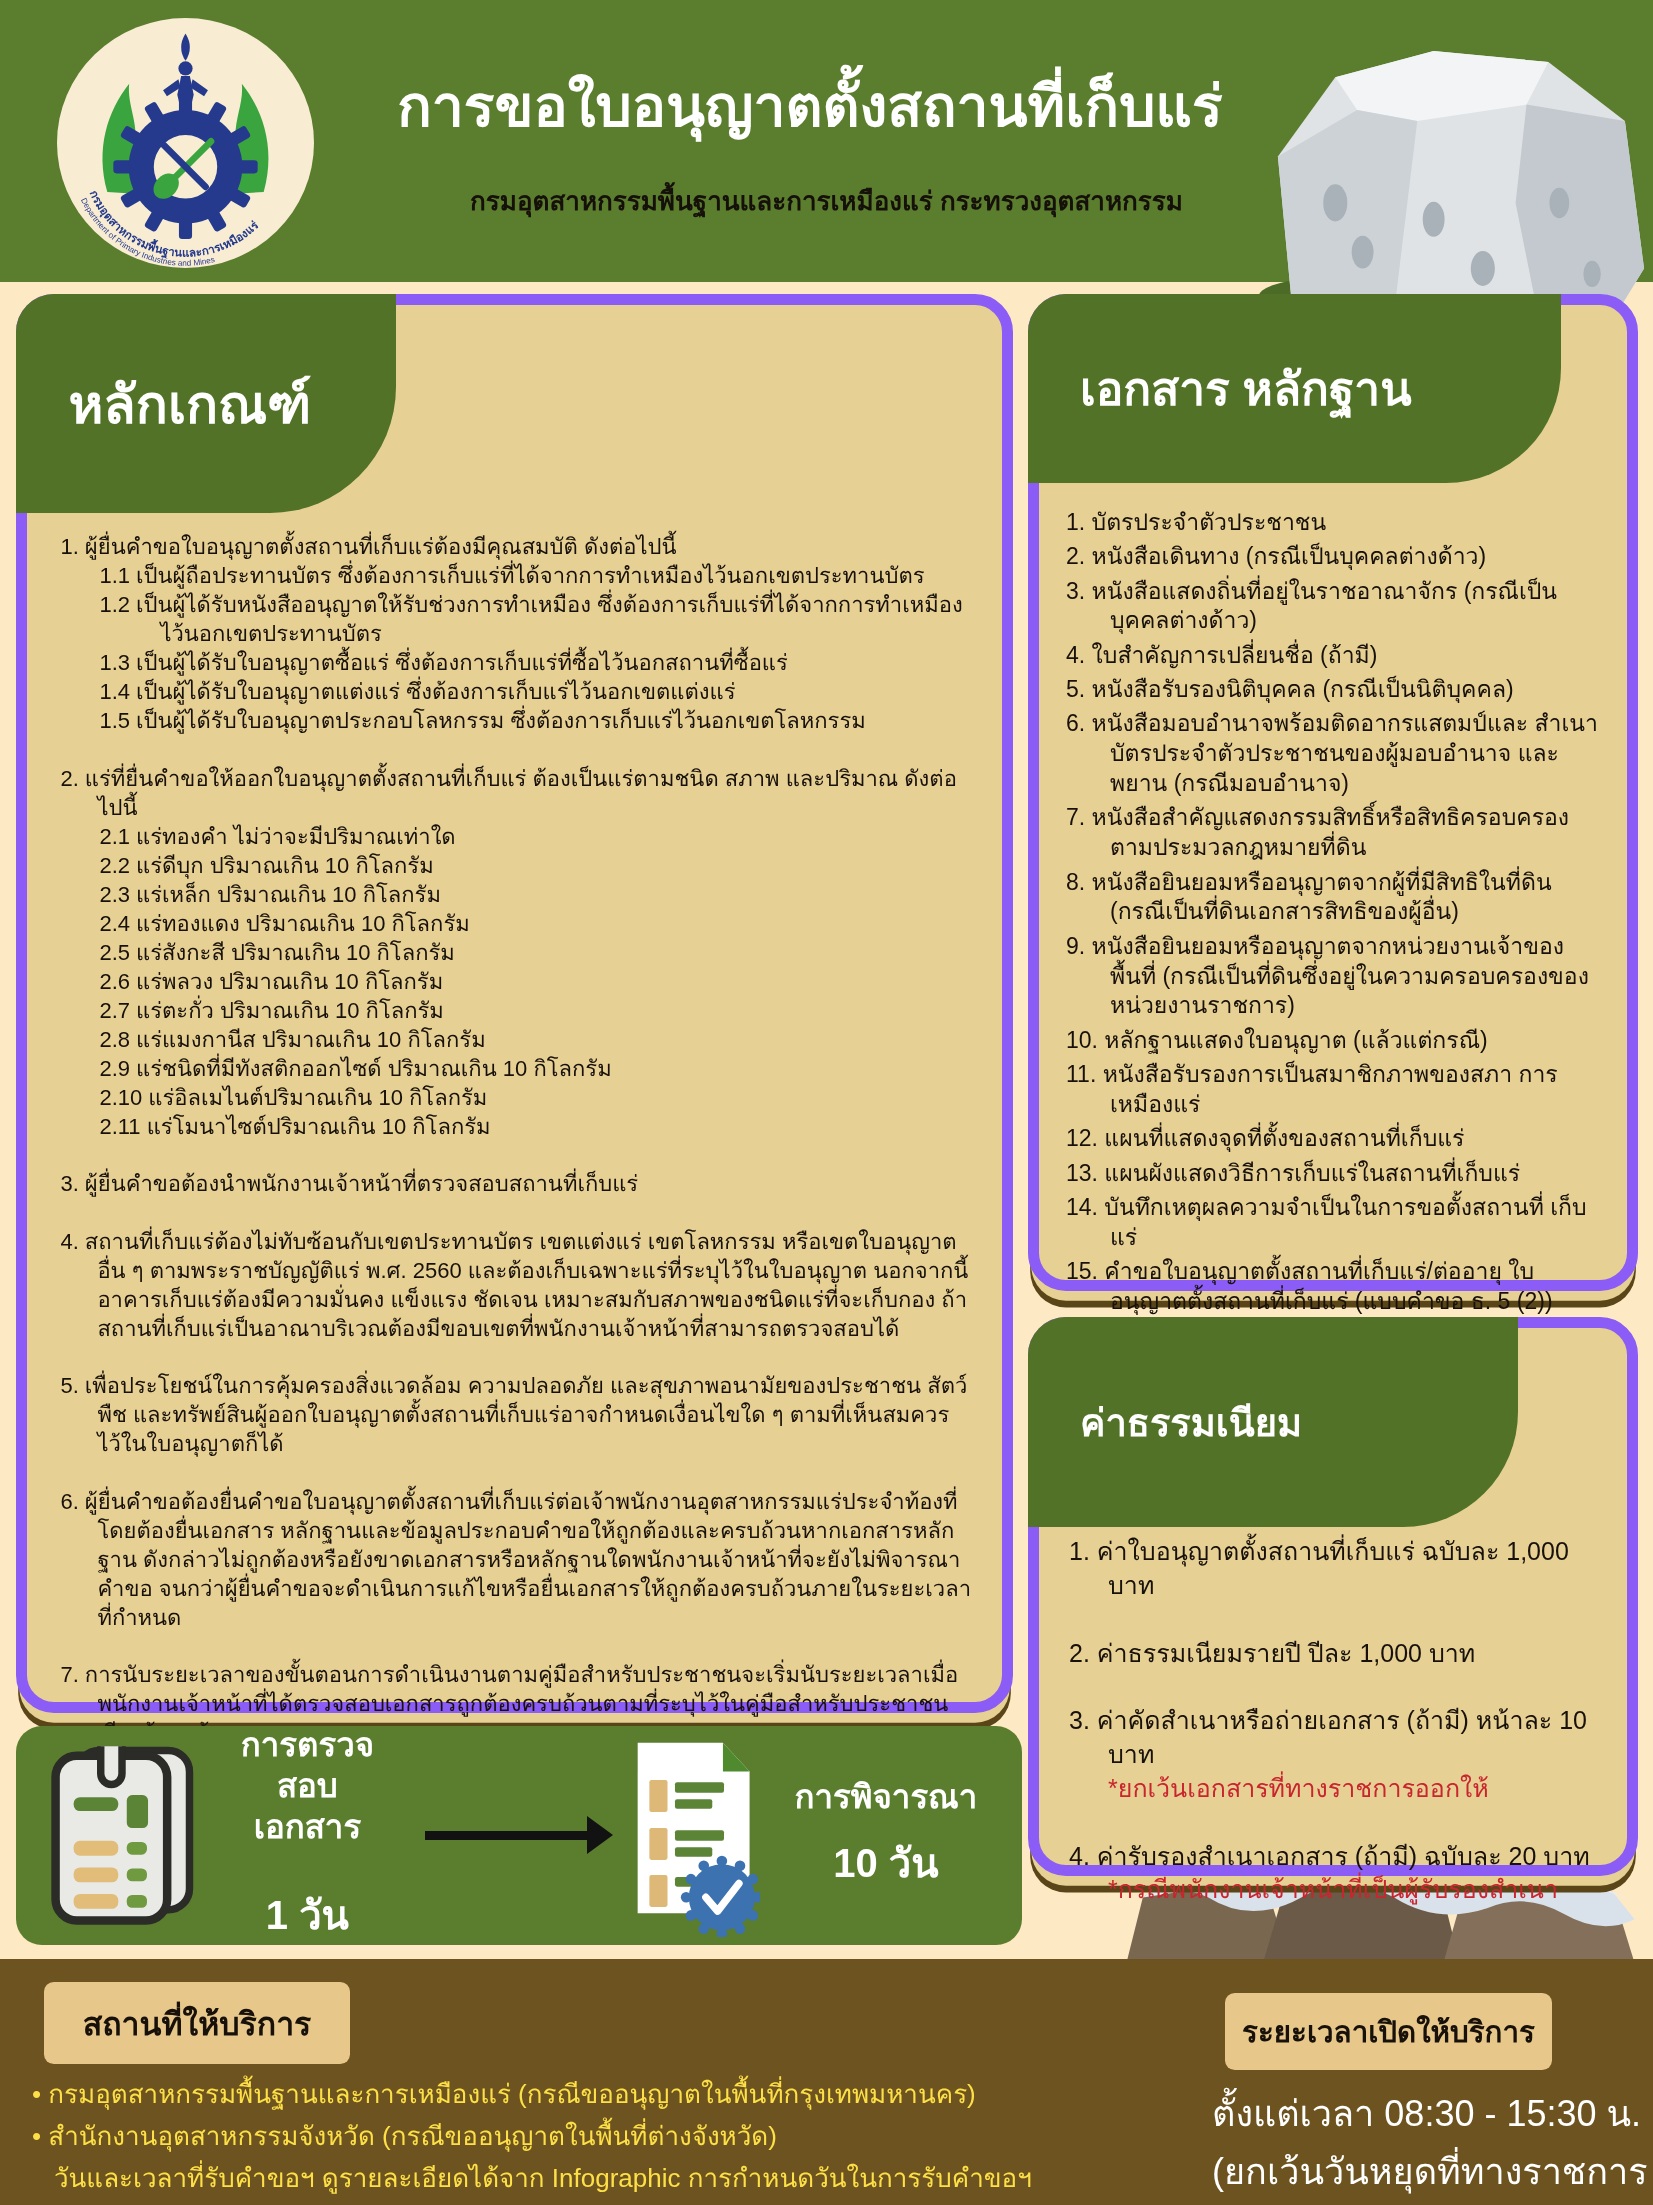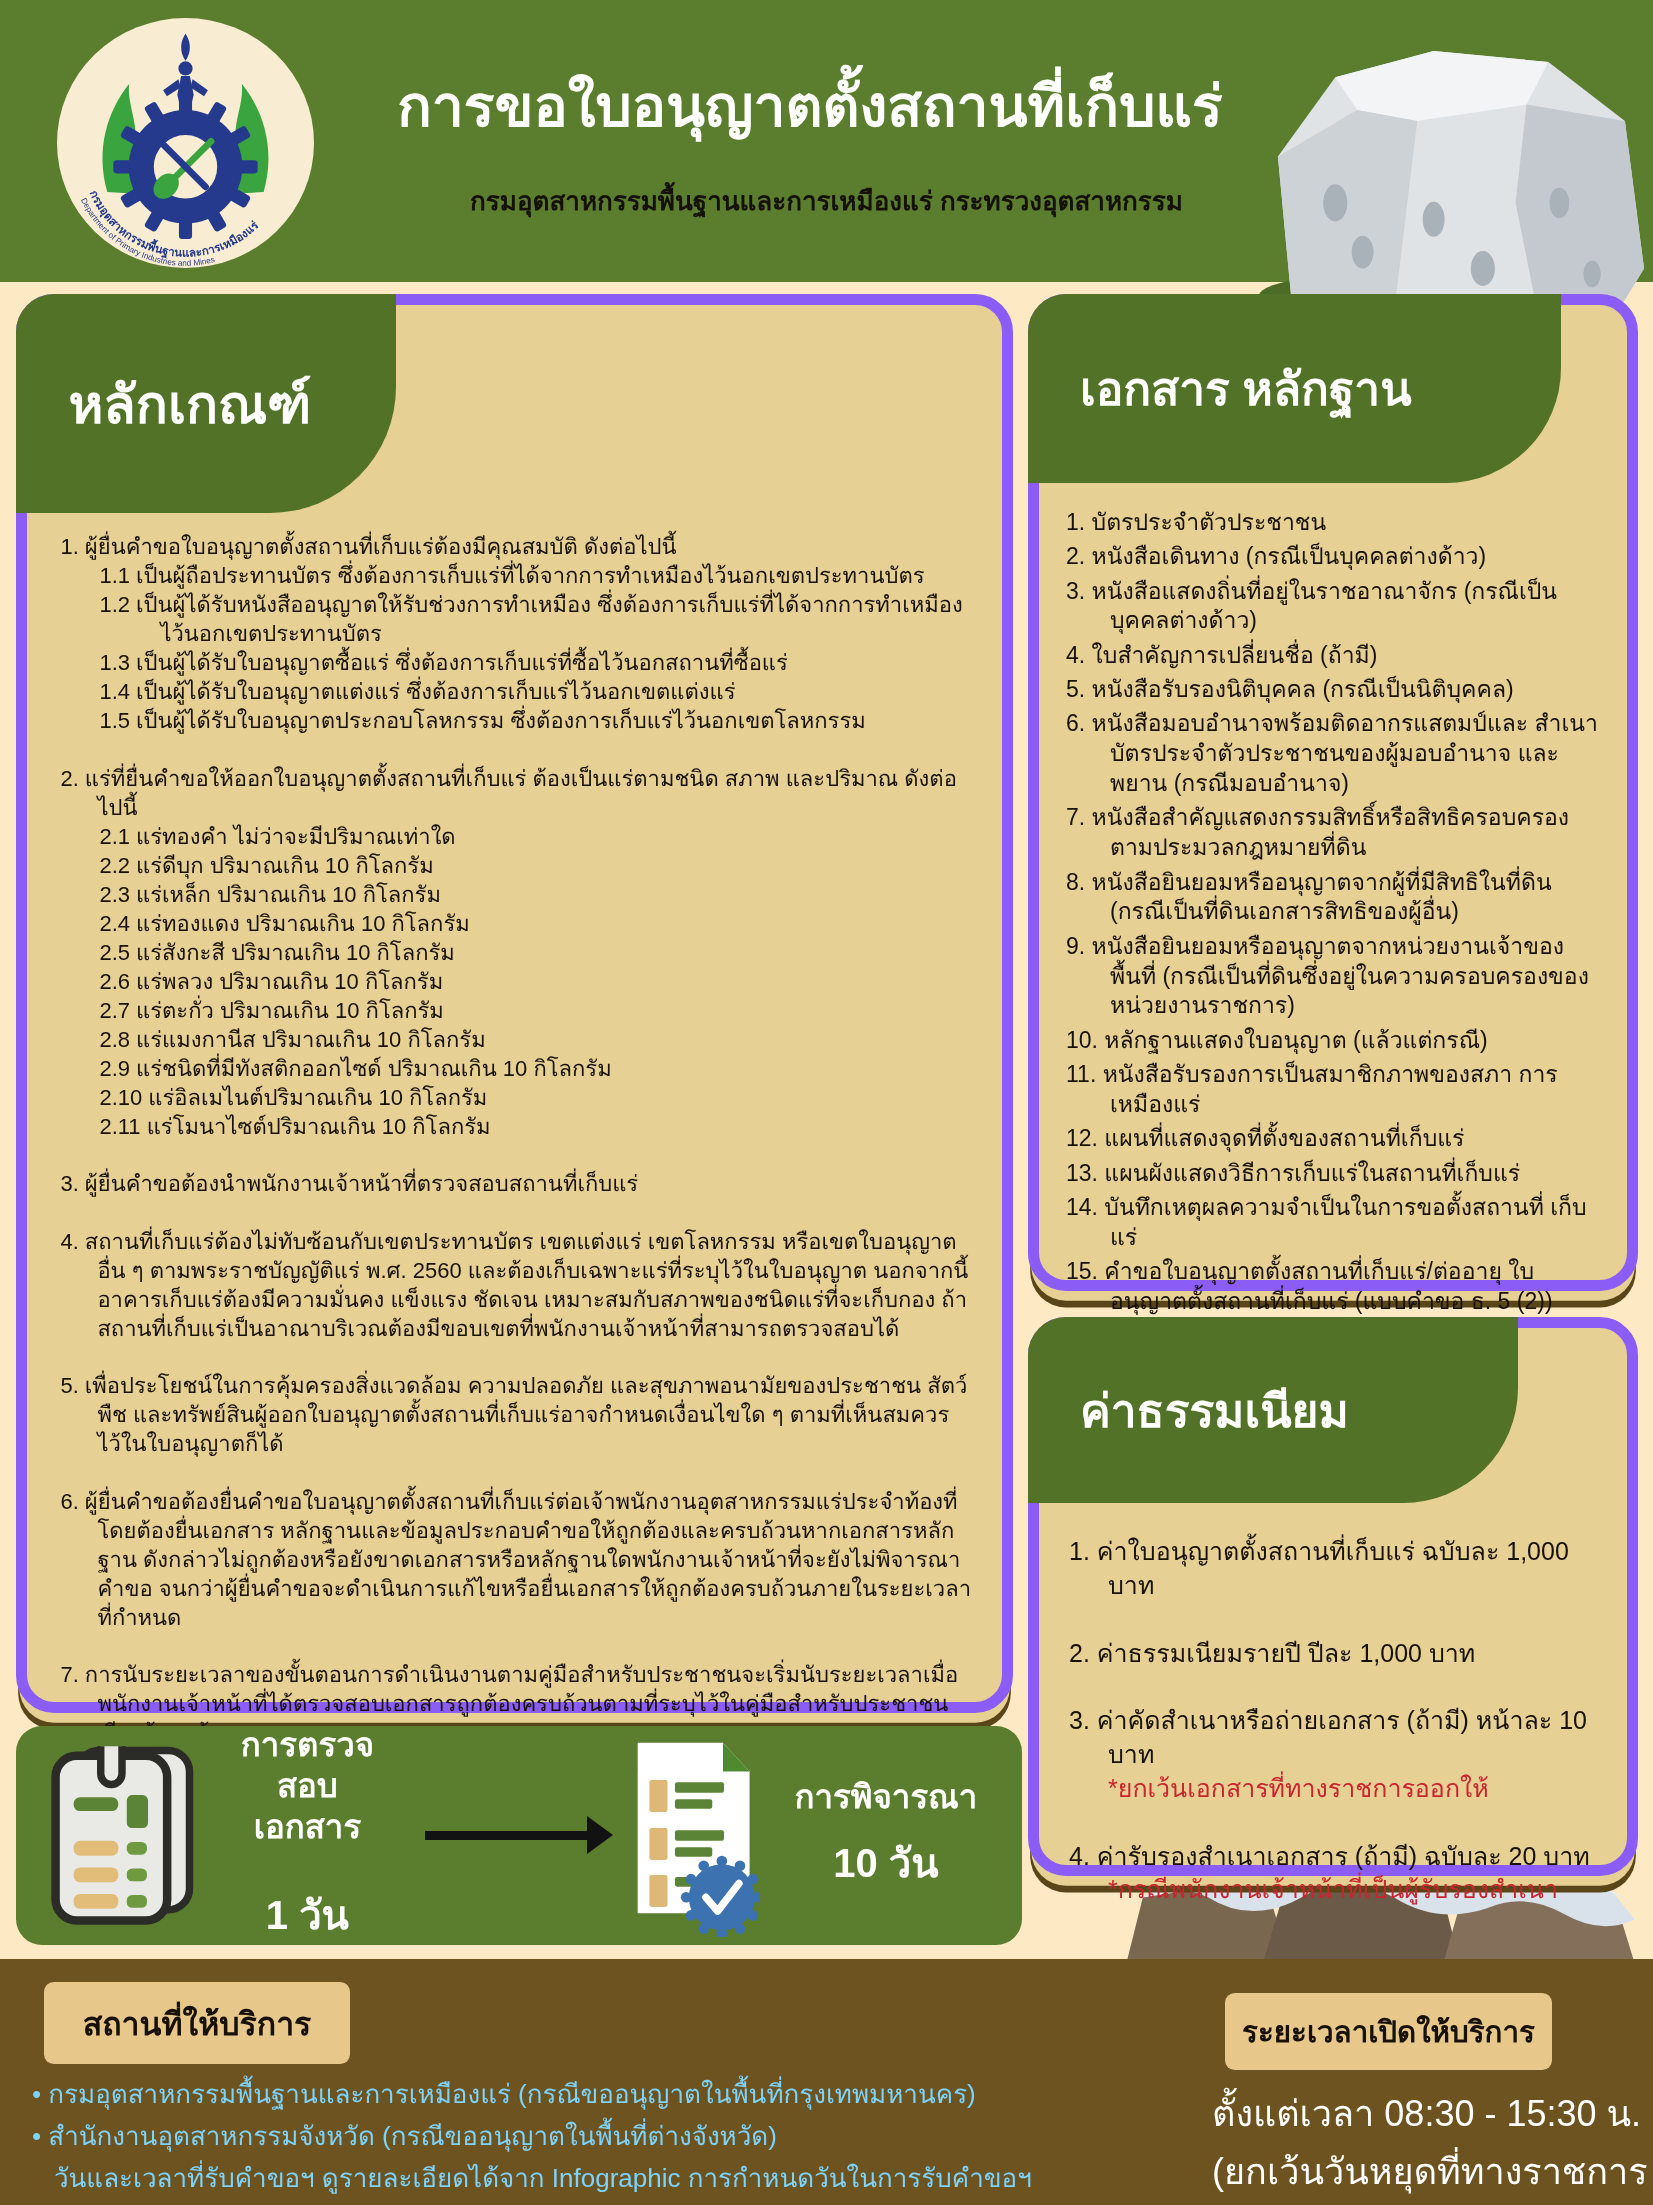--- a/index.html
+++ b/index.html
@@ -19,21 +19,21 @@
   .panel{position:absolute;background:#e7d094;border:11px solid #8b5cf6;border-radius:38px;z-index:2;
          box-shadow:0 13px 0 -3.3px #e7d094, 0 18.6px 0 -2.2px #5a4519;}
   .panel-criteria{left:16.4px;top:294px;width:975px;height:1397px;}
   .panel-documents{left:1028px;top:294px;width:588px;height:975px;}
   .panel-fees{left:1028px;top:1317px;width:588px;height:537px;}
 
   .tab{position:absolute;top:-11px;left:-11px;background:#527327;color:#fff;font-weight:bold;
        display:flex;align-items:center;}
   .tab-criteria{width:328px;height:219px;border-radius:38px 0 126px 0;font-size:53px;padding-left:52px;}
   .tab-documents{width:481px;height:189px;border-radius:38px 0 115px 0;font-size:46px;padding-left:52px;}
-  .tab-fees{width:438px;height:186px;border-radius:38px 0 115px 0;font-size:46px;padding-left:52px;}
+  .tab-fees{width:438px;height:210px;border-radius:38px 0 115px 0;font-size:38px;padding-left:52px;}
 
   .content{position:absolute;left:0;top:0;right:0;bottom:0;color:#17110a;}
   .content-criteria{padding:227px 30px 16.4px 33px;font-size:22px;line-height:1.32;}
   .content-documents{padding:203px 19px 16.4px 27px;font-size:23px;line-height:1.3;}
   .content-fees{padding:207px 19px 16.4px 30px;font-size:25px;line-height:1.35;}
 
   .li{overflow-wrap:anywhere;}
   .content-criteria .i0{padding-left:37px;text-indent:-37px;}
   .content-criteria .i1{margin-left:39px;padding-left:61px;text-indent:-61px;}
   .content-criteria .gap{margin-top:28.4px;}
@@ -55,21 +55,21 @@
   .arrow{position:relative;width:164px;height:8.8px;background:#121212;margin:0 38px 0 22px;flex:none;}
   .arrow:after{content:'';position:absolute;right:-24px;top:-14.8px;width:0;height:0;
                border-left:26px solid #121212;border-top:19px solid transparent;border-bottom:19px solid transparent;}
 
   
   .footer{position:absolute;left:0;top:1959px;width:1654px;height:246px;background:#6d531f;z-index:2;}
   .badge{background:#e8c78b;border-radius:9.8px;display:flex;align-items:center;justify-content:center;
          font-weight:bold;color:#17110a;}
   .loc-badge{position:absolute;left:44px;top:23px;width:306px;height:82px;font-size:32px;}
   .hours-badge{position:absolute;left:1225px;top:34px;width:327px;height:77px;font-size:29.5px;}
-  .loc-lines{position:absolute;left:32px;top:114px;width:1094px;font-size:26px;color:#7dd3fc;line-height:1.62;}
+  .loc-lines{position:absolute;left:32px;top:114px;width:1094px;font-size:26px;color:#fde047;line-height:1.62;}
   .loc-lines .i1{margin-left:22px;}
   .hours-lines{position:absolute;left:1212px;top:126px;width:481px;font-size:36px;color:#ffffff;line-height:1.6;}
   .rock-bottom{position:absolute;left:1110px;top:1810px;width:541px;height:153px;z-index:1;}
 </style>
 </head>
 <body>
 
 <div id="poster">
 
   <div class="header"></div>

